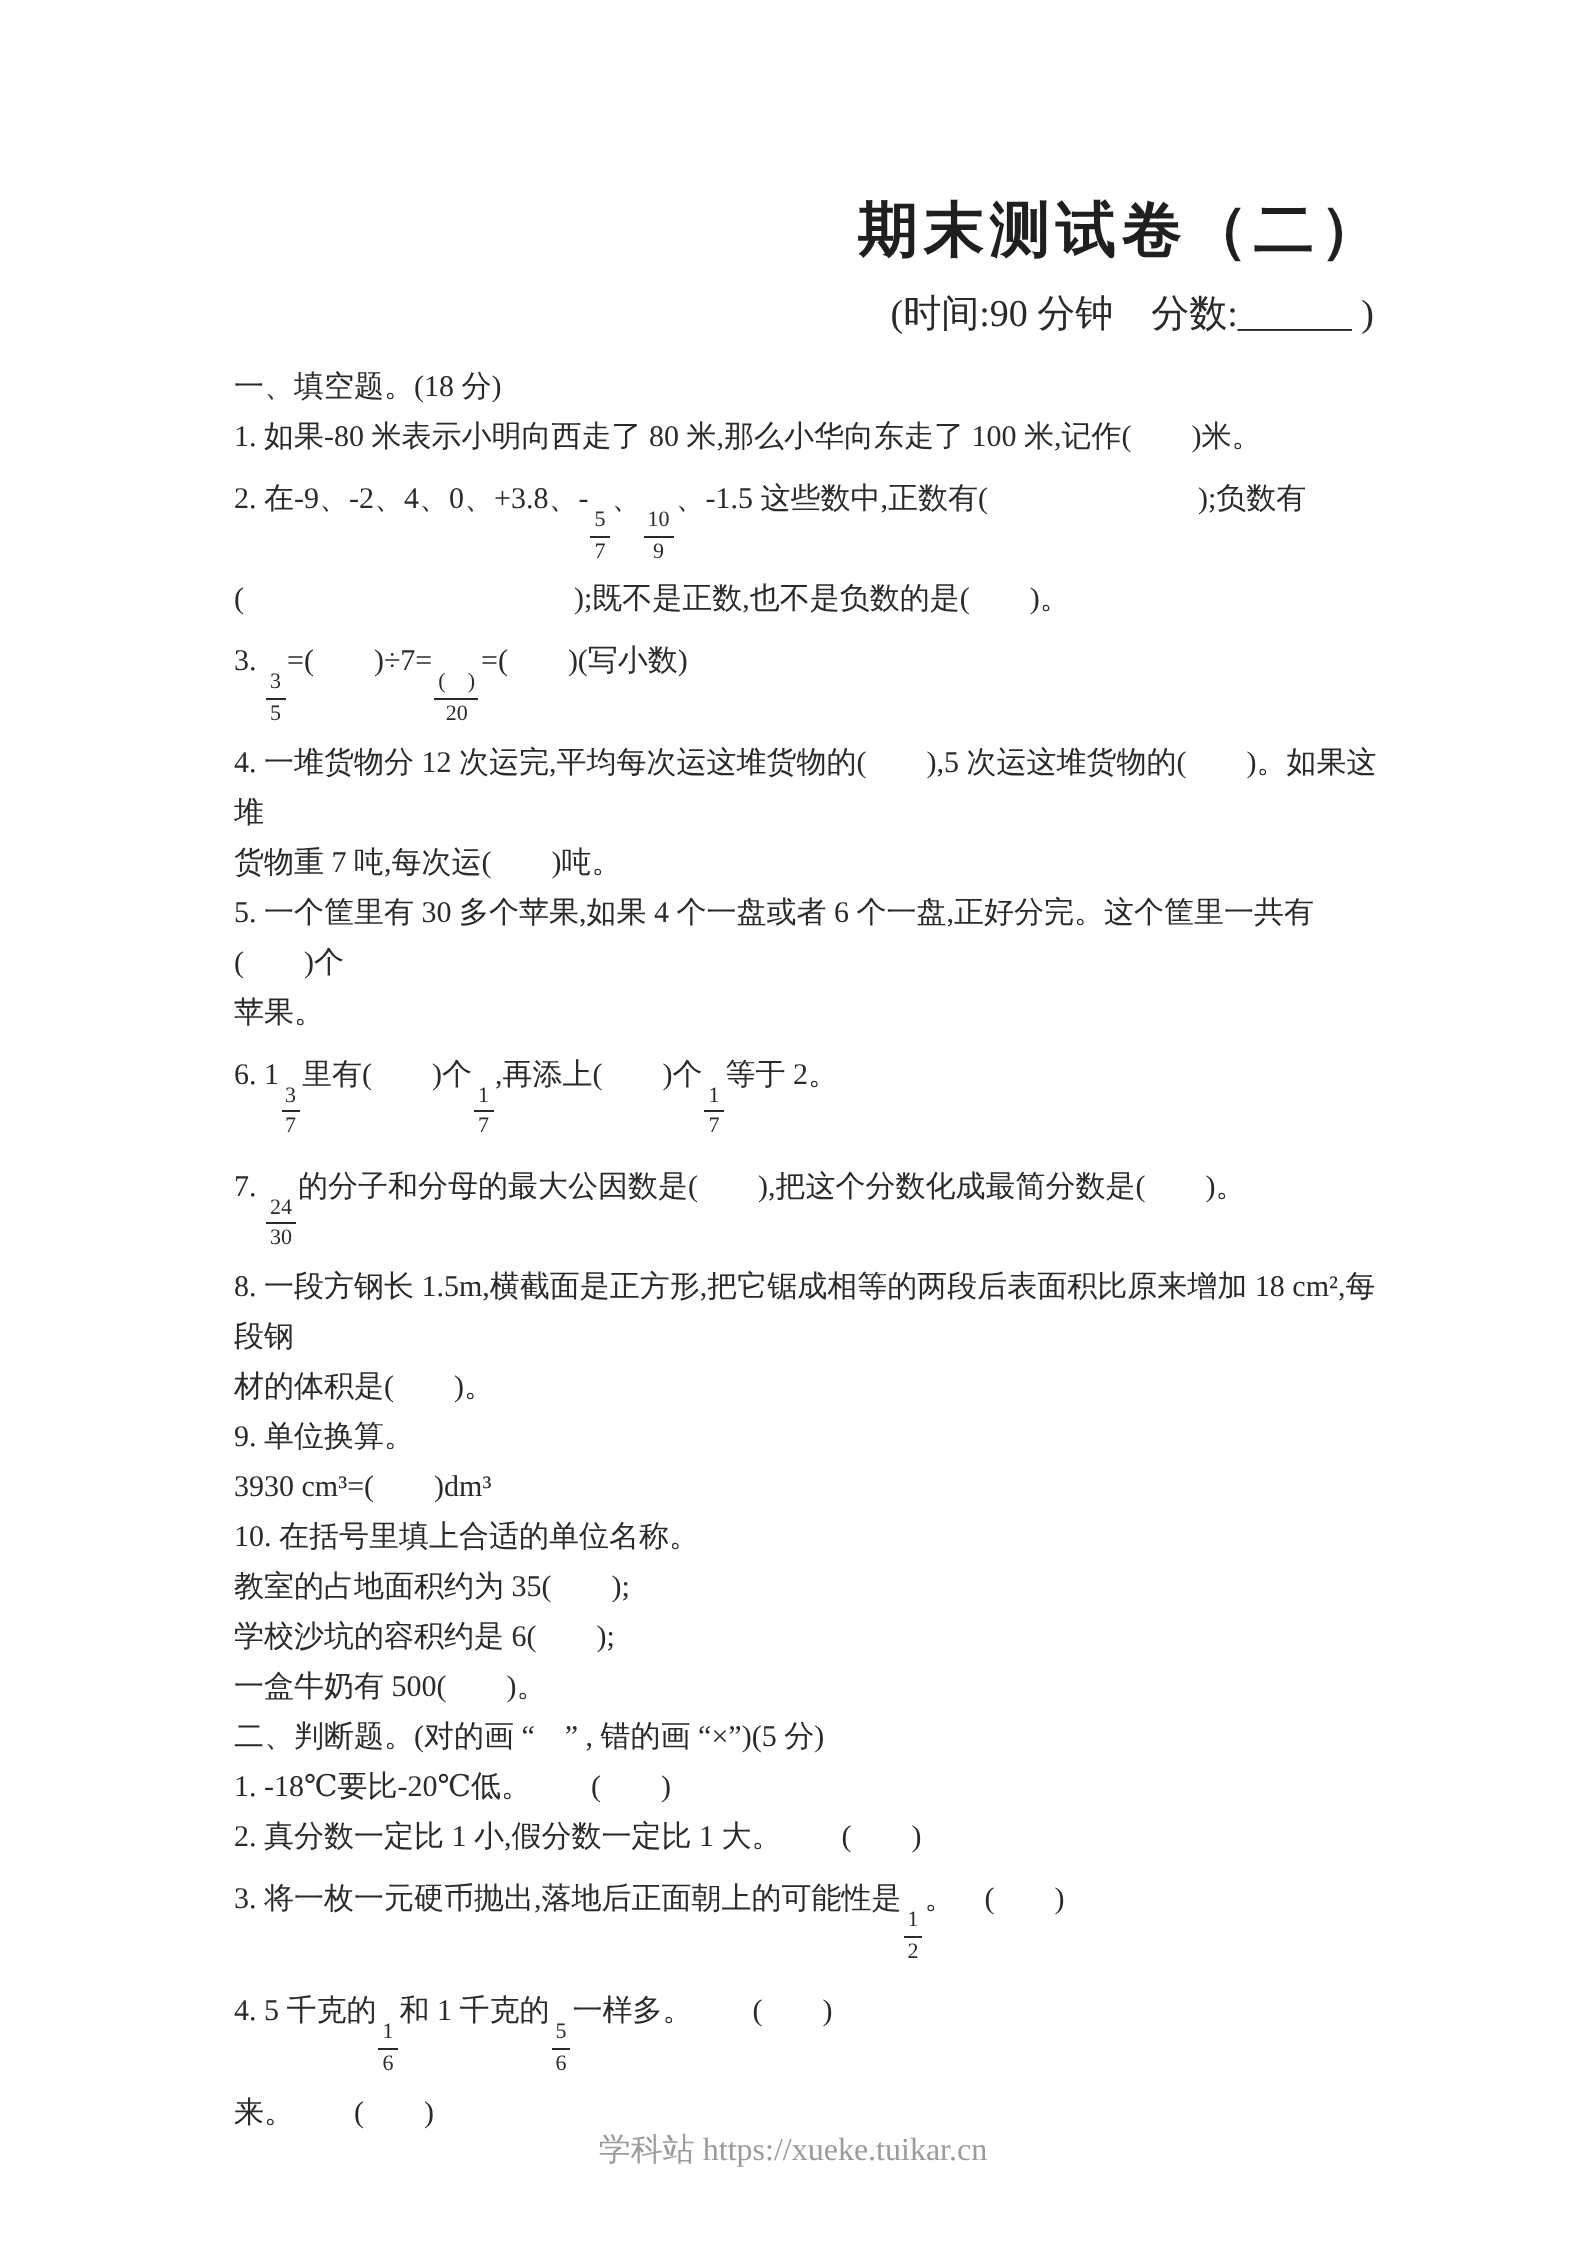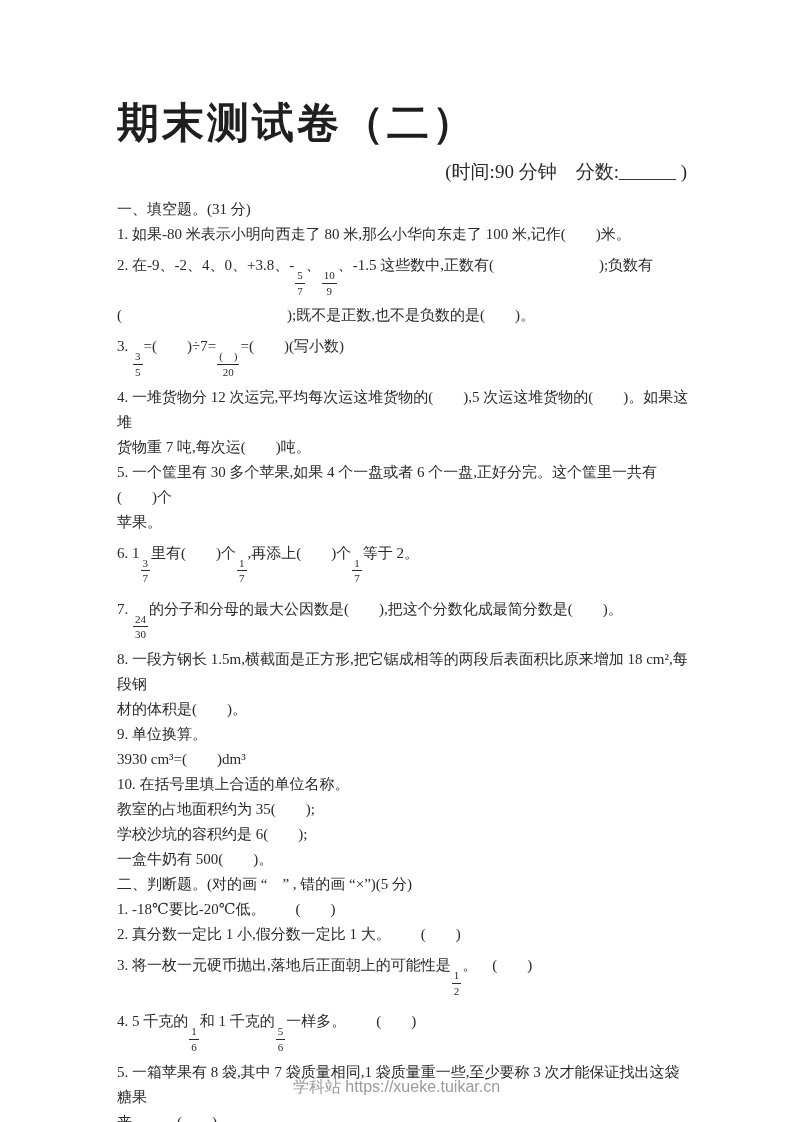--- a/index.html
+++ b/index.html
@@ -4,46 +4,46 @@
 <style>
   html,body { margin:0; padding:0; }
   body {
     width:793px; height:1122px; position:relative;
     background:#ffffff; color:#2a2a2a;
     font-family:"Liberation Serif","DejaVu Serif",serif;
     font-size:15px; overflow:hidden;
   }
   .content { position:absolute; top:95px; left:117px; width:576px; }
   .title {
-    text-align:left; font-size:42px; font-weight:bold;
+    text-align:right; font-size:30px; font-weight:bold;
     letter-spacing:3px; margin:0 0 8px 0; color:#1f1f1f;
   }
   .meta { text-align:right; padding-right:6px; margin:0 0 12px 0; font-size:19px; }
   .line { margin:0; line-height:25px; font-size:15px; }
   .line.has-frac { padding:6px 0; }
   .frac {
     display:inline-flex; flex-direction:column; align-items:center;
     vertical-align:-9px; line-height:1.15; font-size:11px; margin:0 1px;
   }
   .frac .fnum { display:block; padding:0 2px 1px 2px; border-bottom:1px solid #2a2a2a; }
   .frac .fden { display:block; padding-top:1px; }
   .footer {
-    position:absolute; bottom:24px; left:0; width:100%;
+    position:absolute; bottom:36px; left:0; width:100%;
     text-align:center; color:#9b9b9b; font-size:16px;
-    font-family:Liberation Sans, sans-serif;
+    font-family:Liberation Serif, serif;
   }
 </style>
 </head>
 <body>
 
 <div class="content">
   <h1 class="title">期末测试卷（二）</h1>
   <p class="meta">(时间:90 分钟　分数:______ )</p>
   <div>
-      <p class="line"><span>一、填空题。(31 分)</span></p>
+      <p class="line"><span>一、填空题。(18 分)</span></p>
       <p class="line"><span>1. 如果-80 米表示小明向西走了 80 米,那么小华向东走了 100 米,记作(　　)米。</span></p>
       <p class="line has-frac"><span>2. 在-9、-2、4、0、+3.8、-</span><span class="frac">
           <span class="fnum">5</span>
           <span class="fden">7</span>
         </span><span>、</span><span class="frac">
           <span class="fnum">10</span>
           <span class="fden">9</span>
         </span><span>、-1.5 这些数中,正数有(　　　　　　　);负数有</span></p>
       <p class="line"><span>(　　　　　　　　　　　);既不是正数,也不是负数的是(　　)。</span></p>
       <p class="line has-frac"><span>3. </span><span class="frac">
@@ -86,19 +86,18 @@
           <span class="fnum">1</span>
           <span class="fden">2</span>
         </span><span>。　(　　)</span></p>
       <p class="line has-frac"><span>4. 5 千克的</span><span class="frac">
           <span class="fnum">1</span>
           <span class="fden">6</span>
         </span><span>和 1 千克的</span><span class="frac">
           <span class="fnum">5</span>
           <span class="fden">6</span>
         </span><span>一样多。　　(　　)</span></p>
-      <p class="line"><span>5. 一箱苹果有 8 袋,其中 7 袋质量相同,1 袋质量重一些,至少要称 3 次才能保证找出这袋糖果</span></p>
       <p class="line"><span>来。　　(　　)</span></p>
     </div>
 
 </div>
 
 <div class="footer">学科站 https://xueke.tuikar.cn</div>
 
 </body></html>

